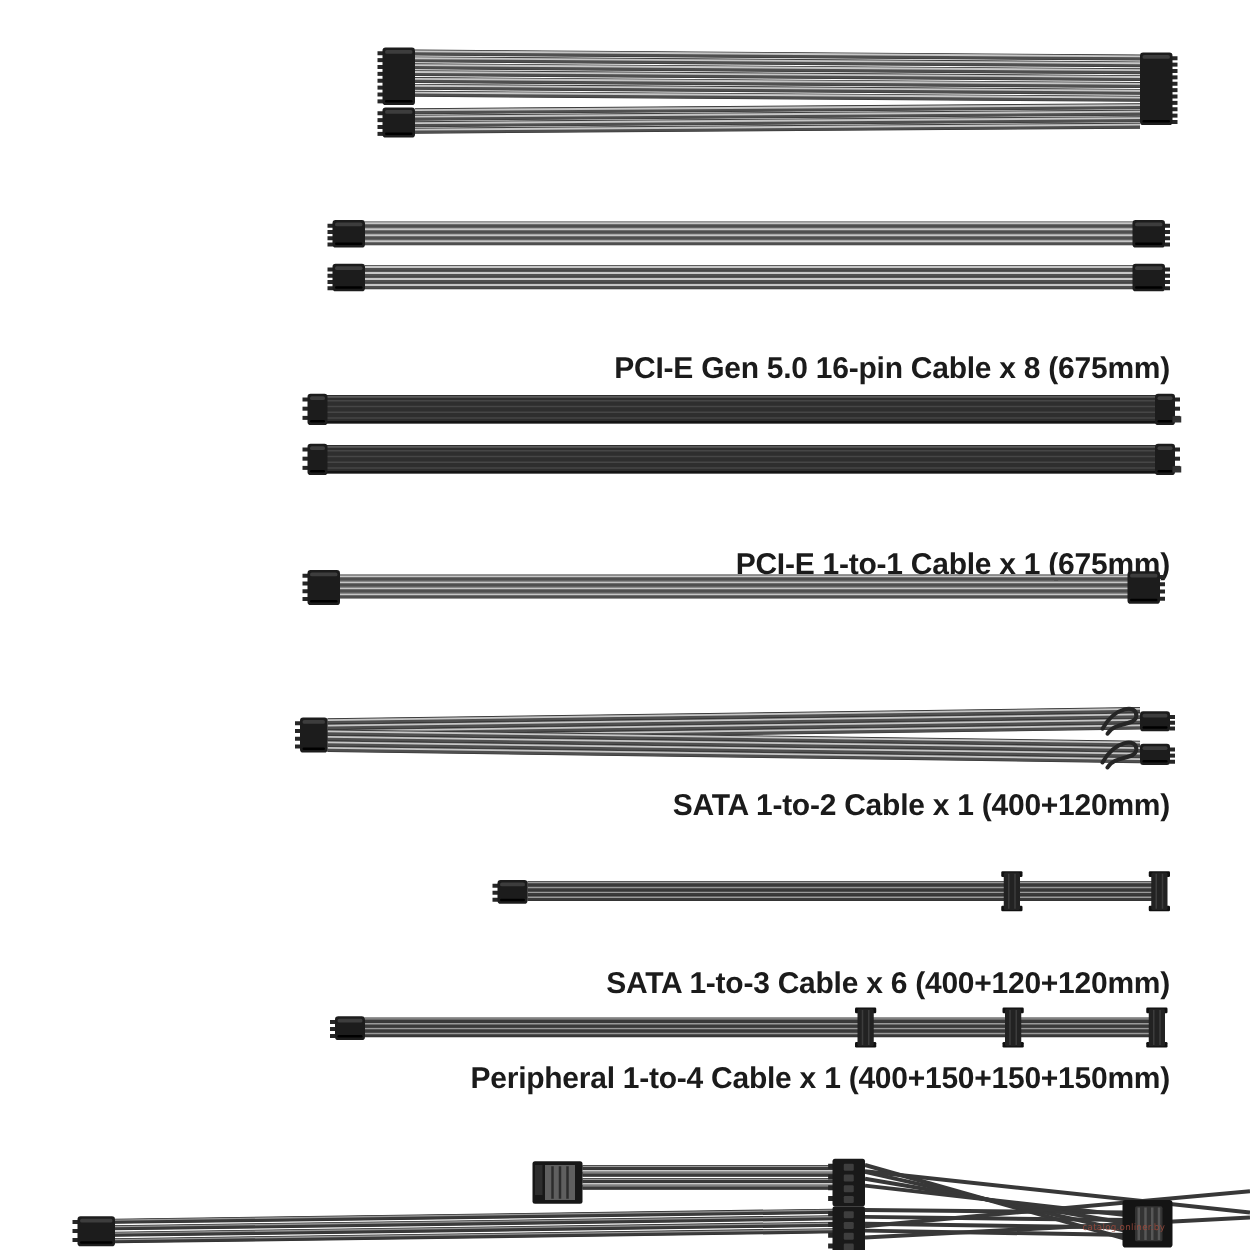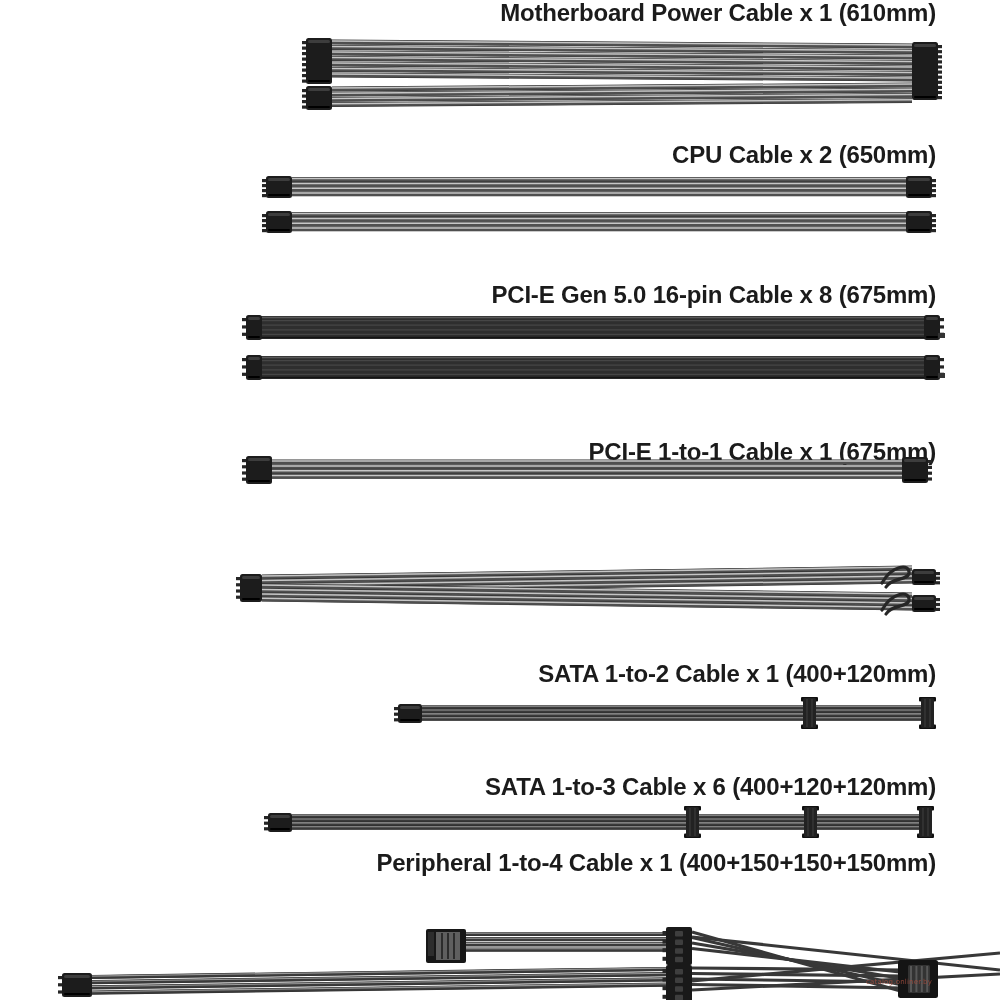--- a/index.html
+++ b/index.html
@@ -18,25 +18,23 @@
     position:absolute;left:866px;top:978px;
     font-family:"DejaVu Sans",sans-serif;font-size:7px;
     color:#9b4a3c;opacity:.9;letter-spacing:.2px;white-space:nowrap;
   }
 </style>
 </head>
 <body>
 
 <div id="stage">
 
-  <div class="cable-label" style="top:0px">Motherboard Power  Cable x 1 (610mm)</div>
-  <div class="cable-label" style="top:142px">CPU Cable x 2 (650mm)</div>
   <div class="cable-label" style="top:282px">PCI-E Gen 5.0 16-pin Cable x 8 (675mm)</div>
   <div class="cable-label" style="top:439px">PCI-E 1-to-1 Cable x 1 (675mm)</div>
-  <div class="cable-label" style="top:661px">SATA 1-to-2 Cable x 1 (400+120mm)</div>
+  <div class="cable-label" style="top:632px">SATA 1-to-2 Cable x 1 (400+120mm)</div>
   <div class="cable-label" style="top:774px">SATA 1-to-3 Cable x 6 (400+120+120mm)</div>
   <div class="cable-label" style="top:850px">Peripheral 1-to-4 Cable x 1 (400+150+150+150mm)</div>
 
   <svg id="cable-svg" width="1000" height="1000" viewBox="0 0 1000 1000">
     <g id="g-motherboard">
         <line x1="332" y1="42" x2="912" y2="46" stroke="#2f2f2f" stroke-width="4.8"></line>
         <line x1="332" y1="42" x2="912" y2="46" stroke="#4f4f4f" stroke-width="4"></line>
         <line x1="332" y1="41.1" x2="912" y2="45.1" stroke="#c6c6c6" stroke-width="1.5"></line>
         <line x1="332" y1="47.5" x2="912" y2="51.5" stroke="#2f2f2f" stroke-width="4.8"></line>
         <line x1="332" y1="47.5" x2="912" y2="51.5" stroke="#4f4f4f" stroke-width="4"></line>

